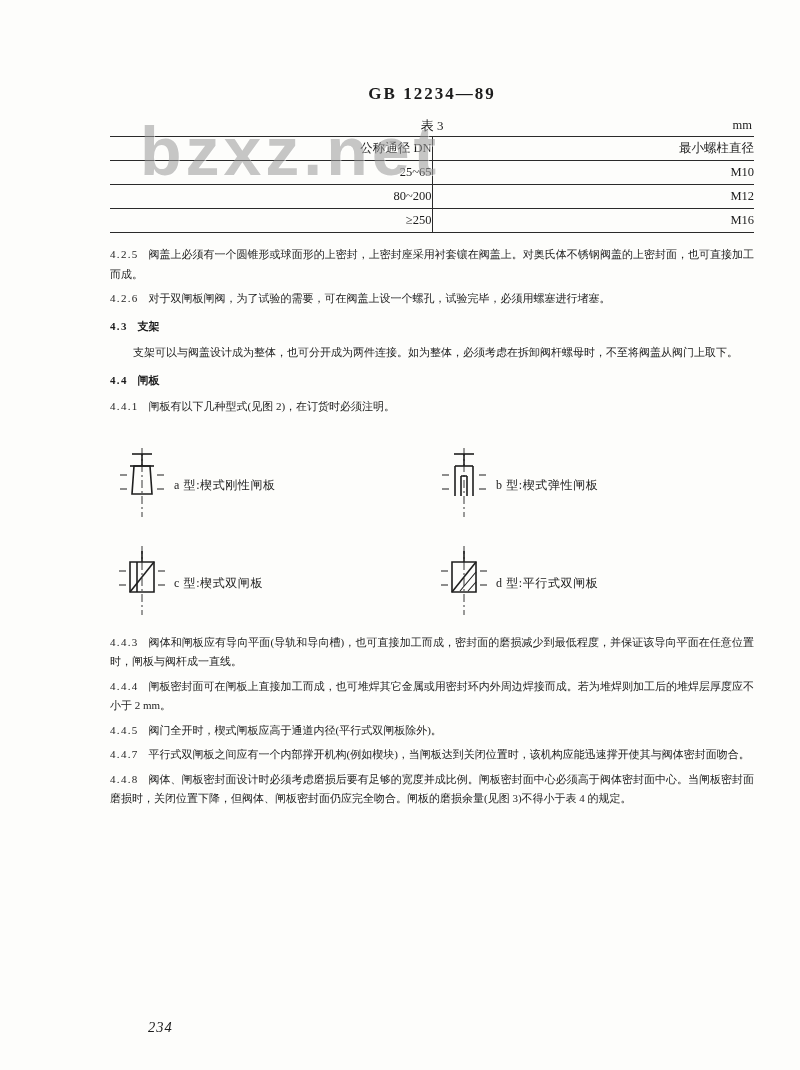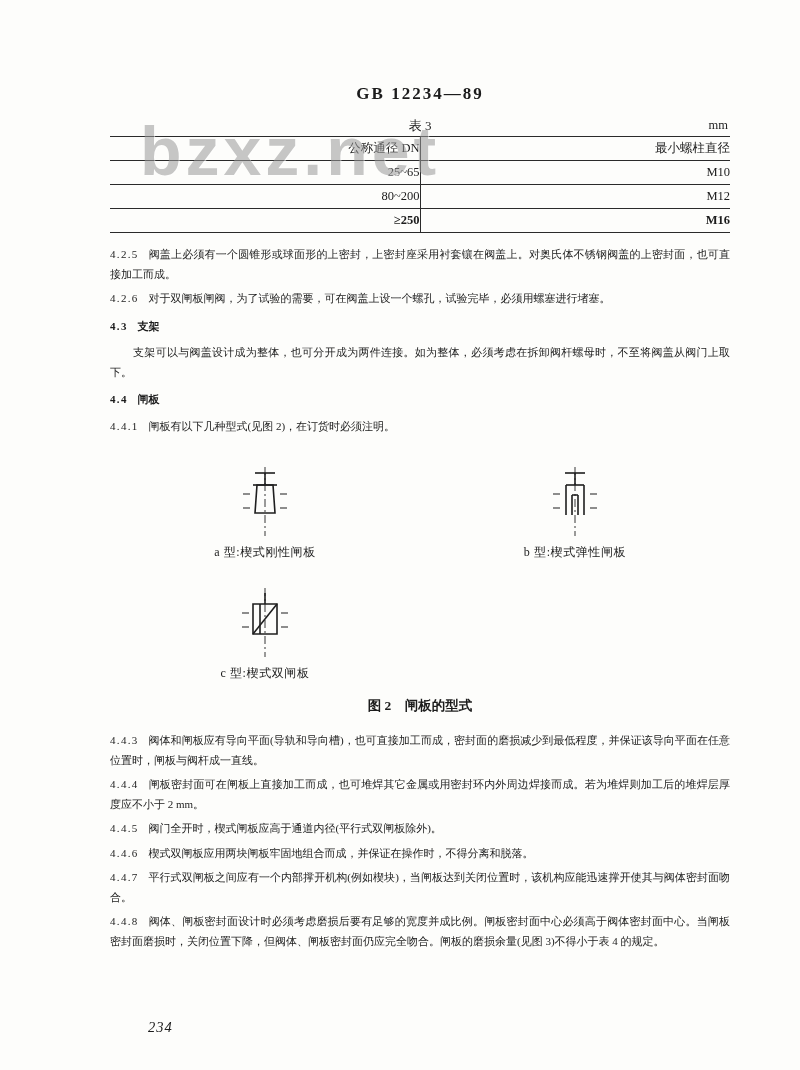--- a/index.html
+++ b/index.html
@@ -5,41 +5,41 @@
   * { margin:0; padding:0; box-sizing:border-box; }
   html,body { width:800px; height:1070px; overflow:hidden; }
   body {
     background:#fdfdfb;
     font-family:"Liberation Serif","DejaVu Serif",serif;
     color:#1c1c1c;
   }
   .page {
     position:relative;
     width:800px; height:1070px;
-    padding:84px 70px 0 110px;
+    padding:84px 46px 0 110px;
   }
   .doc-header {
     text-align:center;
     font-weight:bold;
     font-size:17px;
     letter-spacing:2px;
     margin-bottom:13px;
   }
   
   .tablewrap { position:relative; margin-bottom:12px; }
   .tcaption-row { position:relative; text-align:center; font-size:13px; height:19px; }
   .tunit { position:absolute; right:2px; top:1px; font-size:12.5px; }
   table.t3 { width:100%; border-collapse:collapse; border-top:1.5px solid #2a2a2a; }
   table.t3 th, table.t3 td {
     border-bottom:1px solid #2a2a2a;
     height:24px; text-align:right; vertical-align:middle;
     font-size:12.5px; font-weight:normal;
   }
   table.t3 th:first-child, table.t3 td:first-child { border-right:1px solid #2a2a2a; width:50%; }
-  table.t3 tbody tr:last-child td { border-bottom-width:1.5px;font-weight:bold; }
+  table.t3 tbody tr:last-child td { border-bottom-width:1.5px; }
   
   .watermark {
     position:absolute; top:112px; left:140px;
     font-family:"Liberation Sans","DejaVu Sans",sans-serif;
     font-size:68px; font-weight:bold; letter-spacing:4px;
     color:#9a9a9a; opacity:0.55;
     z-index:5; pointer-events:none;
     text-shadow:1px 1px 0 #ffffff;
   }
   
@@ -47,21 +47,21 @@
     font-size:11px; line-height:19.5px;
     text-align:justify; margin-bottom:5px;
   }
   .cnum { letter-spacing:0.12em; margin-right:0.9em; white-space:nowrap; }
   .heading { font-weight:bold; font-size:11px; margin:8px 0 7px; }
   .indent { text-indent:2.1em; }
   
   .figure { margin:30px 0 16px; }
   .fig-row { display:flex; }
   .fig-row + .fig-row { margin-top:26px; }
-  .fig-cell { width:50%; display:flex; flex-direction:column; align-items:center;text-align:center; }
+  .fig-cell { width:50%; display:flex; flex-direction:row; align-items:center;text-align:center; }
   .fig-label { margin-top:6px; font-size:12px; letter-spacing:0.05em; }
   .fig-caption { text-align:center; font-weight:bold; font-size:13.5px; margin-top:15px; }
   .sym { display:block; }
   .sym path { stroke:#1f1f1f; fill:none; stroke-width:1.6; stroke-linecap:butt; }
   .sym path.cl { stroke-width:0.9; }
   .sym path.thin { stroke-width:1.1; }
   
   .pageno {
     position:absolute; left:148px; bottom:34px;
     font-style:italic; font-size:14.5px; letter-spacing:1px;
@@ -151,32 +151,42 @@
           <path class="cl" d="M32 1 V70" stroke-dasharray="8 3 2 3"></path>
           <path d="M32 6 V17"></path>
           <path d="M20 17 L44 17 L44 47 L20 47 Z"></path>
           <path d="M20 47 L44 17"></path>
           <path d="M27 17 V47"></path>
           <path class="thin" d="M9 26 H16 M48 26 H55"></path>
           <path class="thin" d="M9 40 H16 M48 40 H55"></path>
         </svg>
         <div class="fig-label">c 型:楔式双闸板</div>
       </div>
+      <div class="fig-cell">
+        <svg class="sym" width="64" height="72" viewBox="0 0 64 72">
+          <path class="cl" d="M32 1 V70" stroke-dasharray="8 3 2 3"></path>
+          <path d="M32 6 V17"></path>
+          <path d="M20 17 L44 17 L44 47 L20 47 Z"></path>
+          <path d="M20 47 L44 17"></path>
+          <path class="thin" d="M28 46 L44 27 M36 46 L44 37"></path>
+          <path class="thin" d="M9 26 H16 M48 26 H55"></path>
+          <path class="thin" d="M9 40 H16 M48 40 H55"></path>
+        </svg>
+        <div class="fig-label">d 型:平行式双闸板</div>
+      </div>
     </div>
-    <div class="fig-caption">图 2　闸板的型式</div>
   </div>
 
 
   <p class="clause"><span class="cnum">4.4.3</span><span>阀体和闸板应有导向平面(导轨和导向槽)，也可直接加工而成，密封面的磨损减少到最低程度，并保证该导向平面在任意位置时，闸板与阀杆成一直线。</span></p>
 
   <p class="clause"><span class="cnum">4.4.4</span><span>闸板密封面可在闸板上直接加工而成，也可堆焊其它金属或用密封环内外周边焊接而成。若为堆焊则加工后的堆焊层厚度应不小于 2 mm。</span></p>
 
   <p class="clause"><span class="cnum">4.4.5</span><span>阀门全开时，楔式闸板应高于通道内径(平行式双闸板除外)。</span></p>
 
-  <p class="clause"><span class="cnum">4.4.6</span><span>楔式双闸板应用两块闸板牢固地组合而成，并保证在操作时，不得分离和脱落。</span></p>
 
   <p class="clause"><span class="cnum">4.4.7</span><span>平行式双闸板之间应有一个内部撑开机构(例如楔块)，当闸板达到关闭位置时，该机构应能迅速撑开使其与阀体密封面吻合。</span></p>
 
   <p class="clause"><span class="cnum">4.4.8</span><span>阀体、闸板密封面设计时必须考虑磨损后要有足够的宽度并成比例。闸板密封面中心必须高于阀体密封面中心。当闸板密封面磨损时，关闭位置下降，但阀体、闸板密封面仍应完全吻合。闸板的磨损余量(见图 3)不得小于表 4 的规定。</span></p>
 
   <div class="pageno">234</div>
 
 </div>
 
 </body></html>

